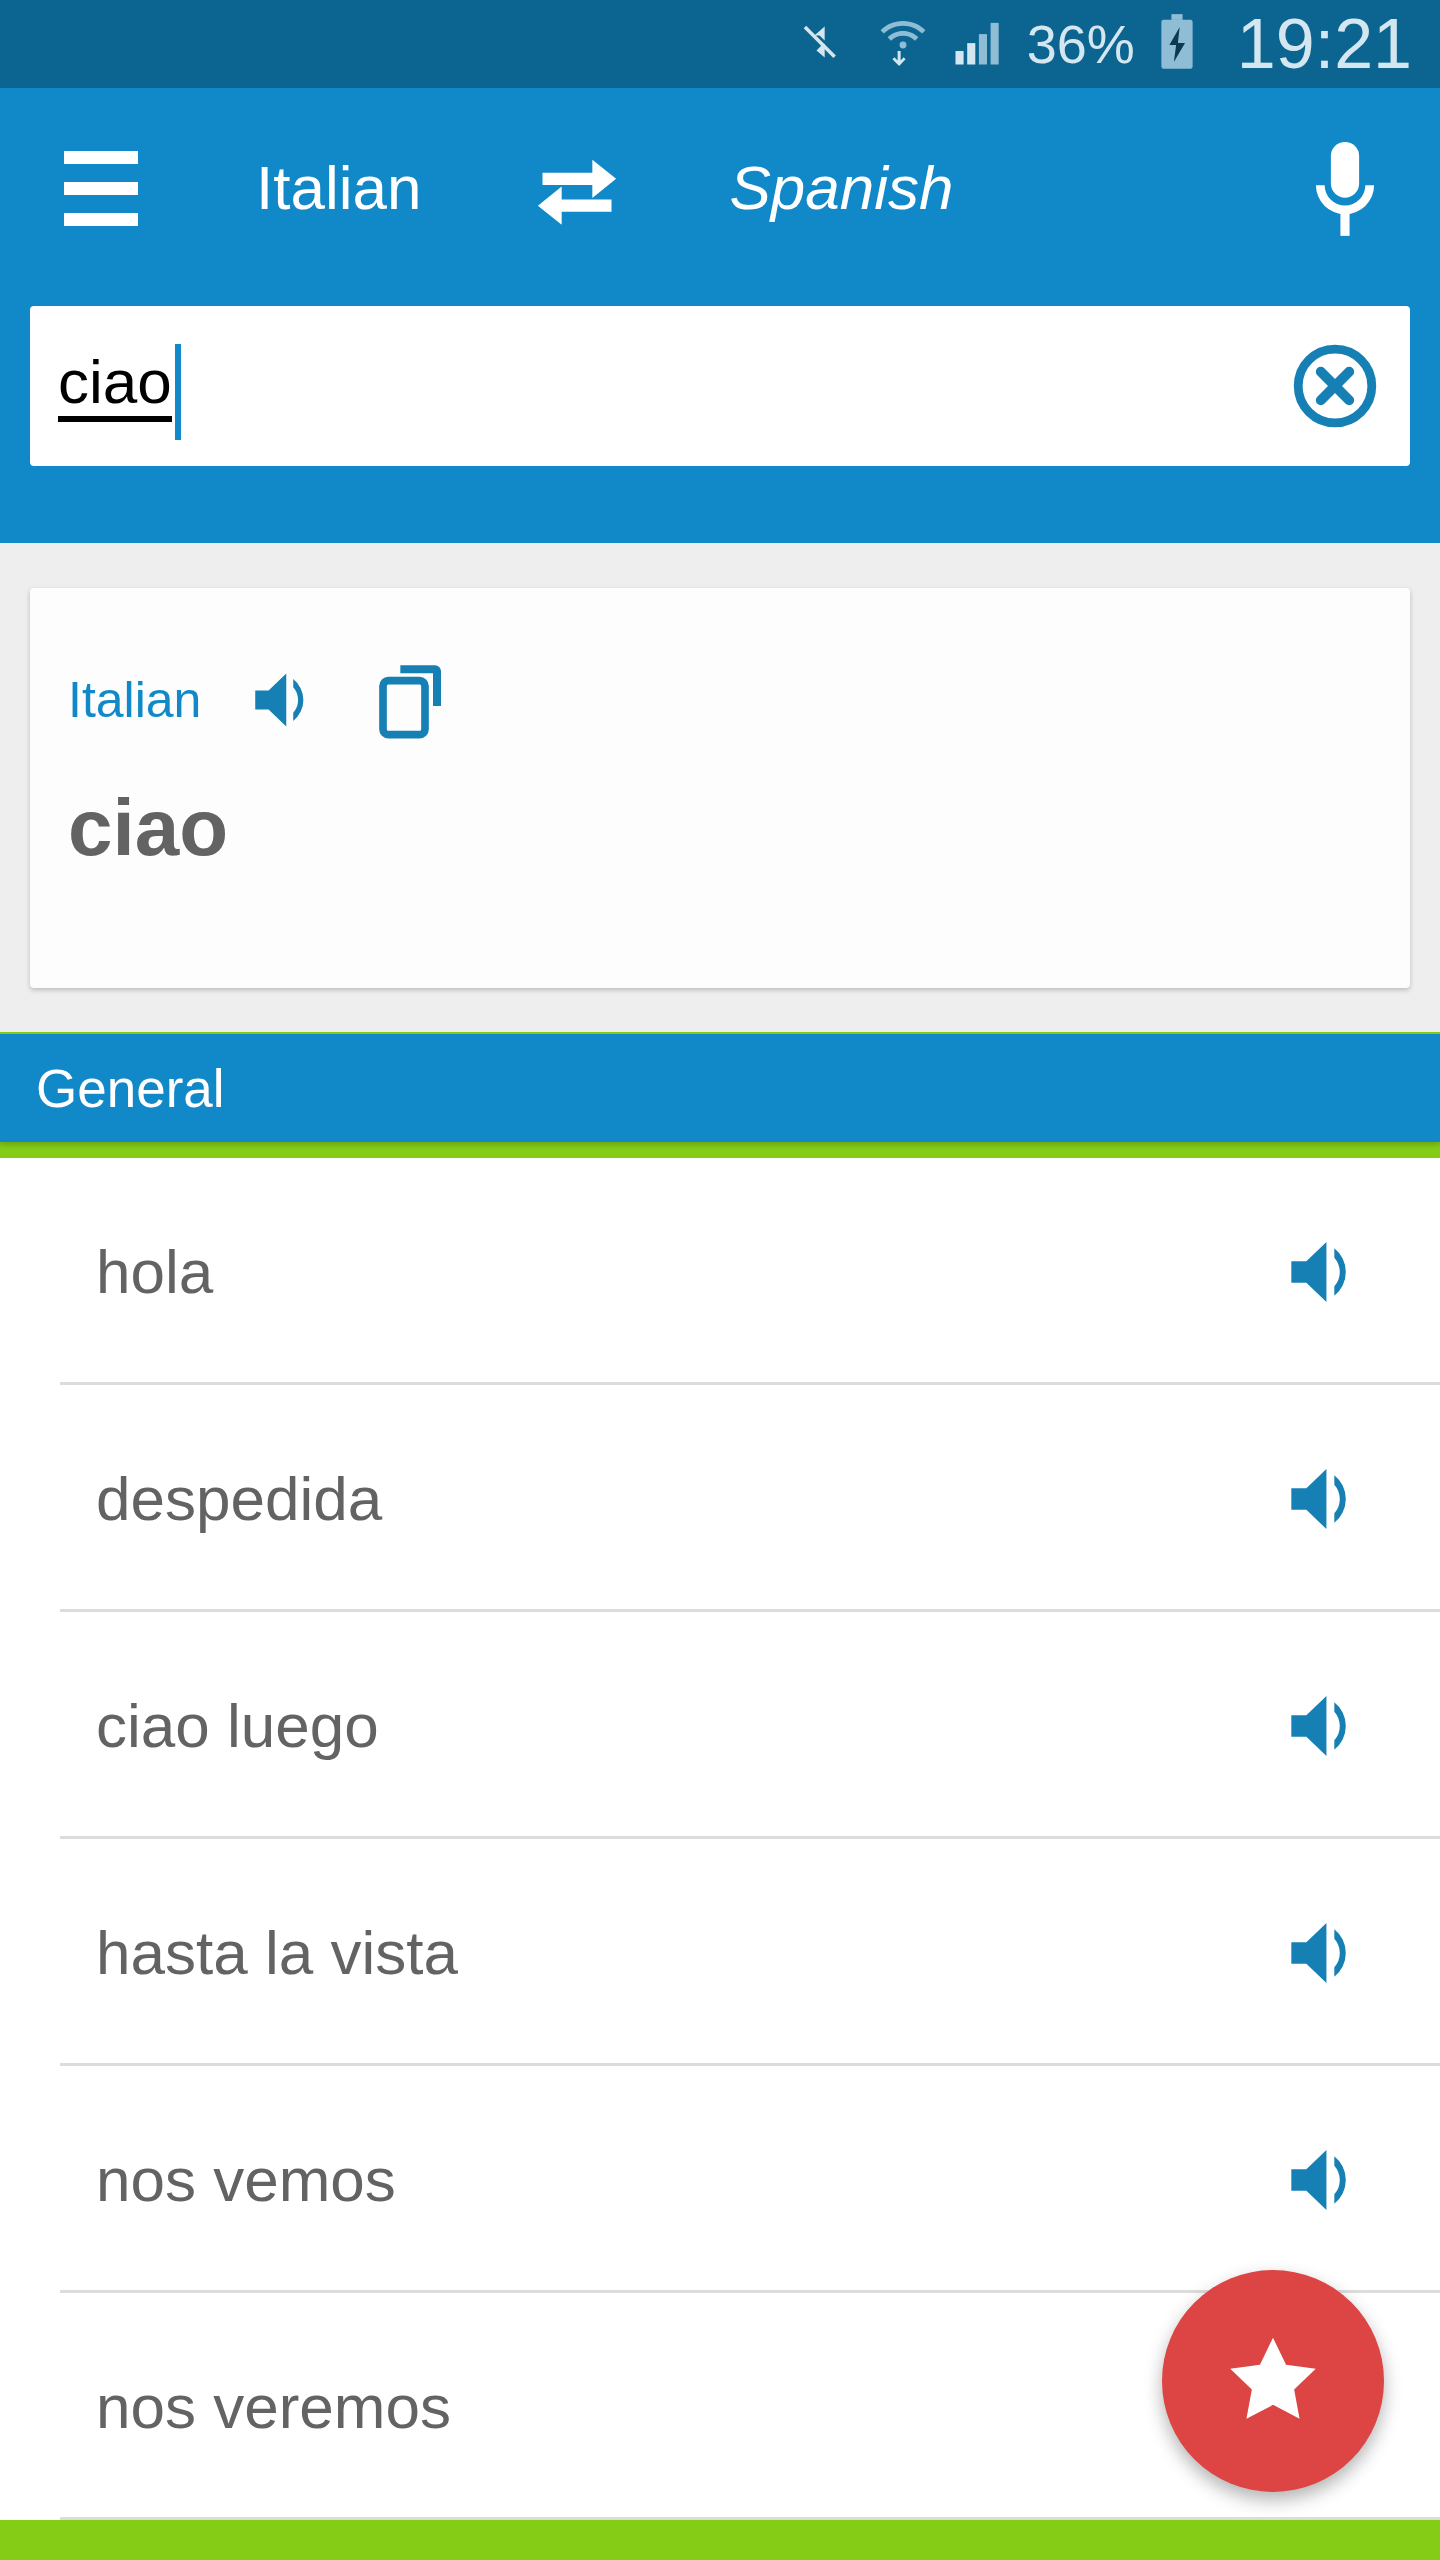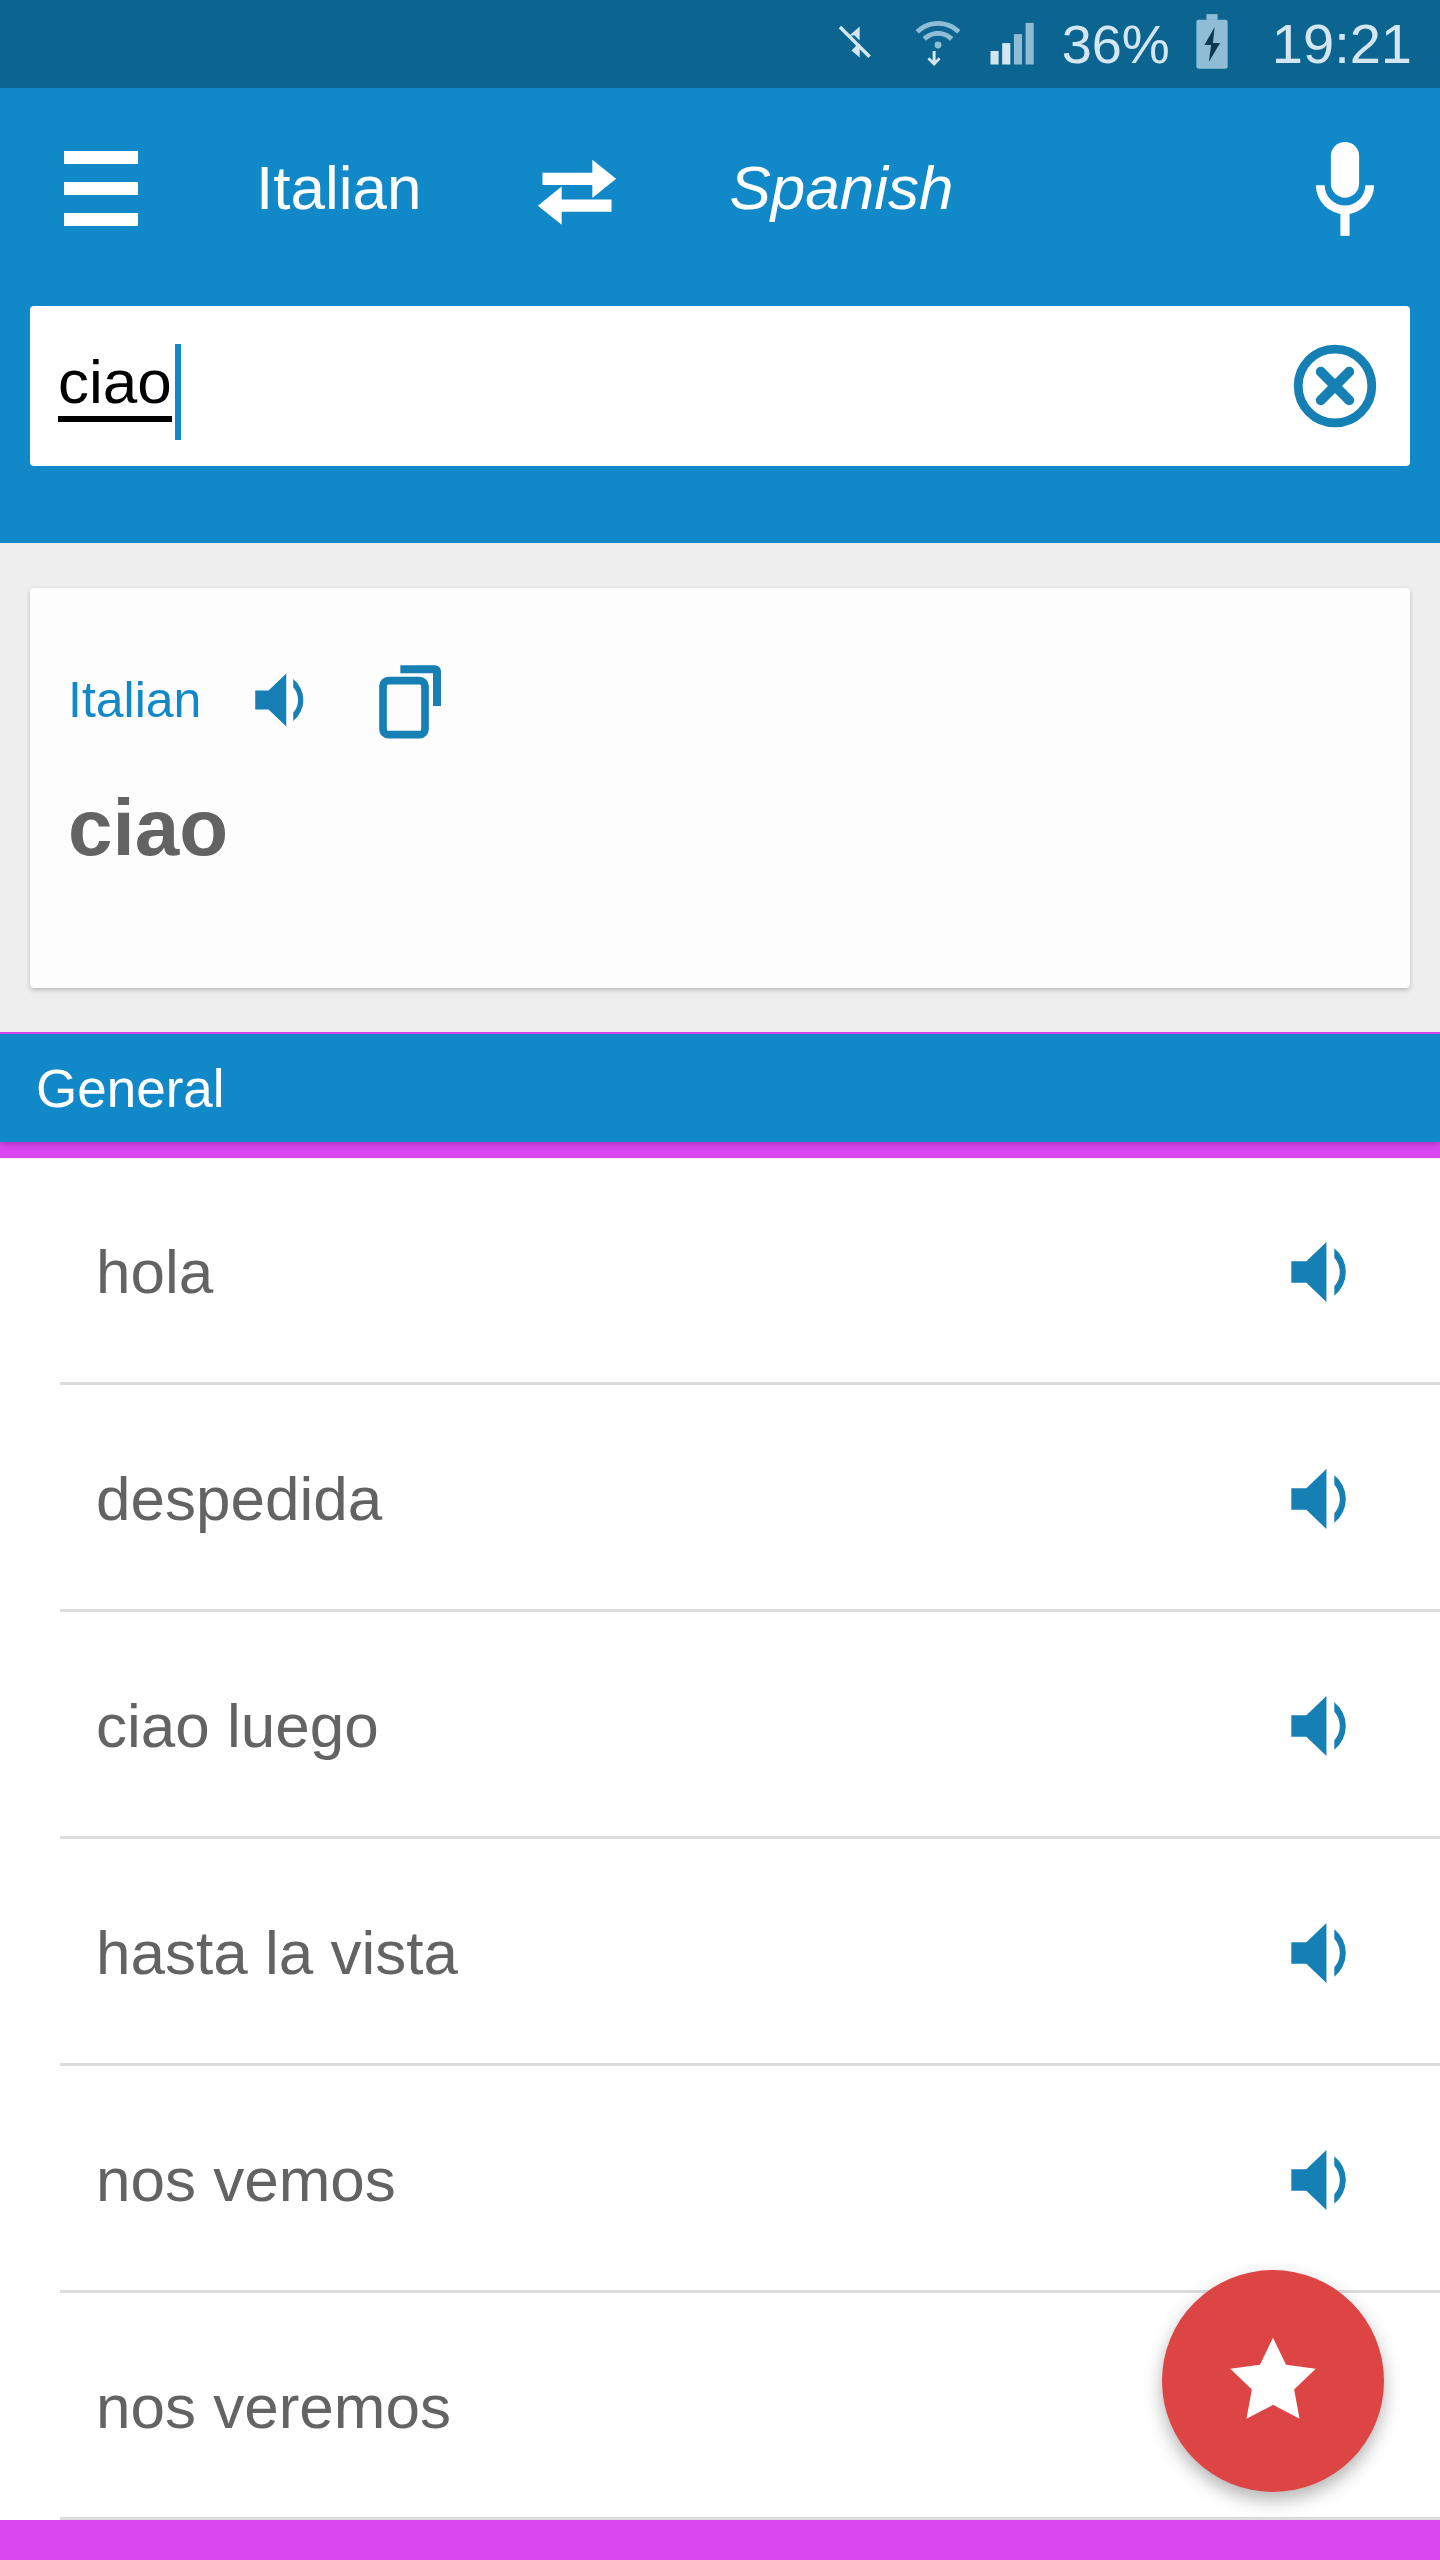--- a/index.html
+++ b/index.html
@@ -12,21 +12,21 @@
     height: 2560px;
     overflow: hidden;
     font-family: "Liberation Sans", sans-serif;
     -webkit-font-smoothing: antialiased;
   }
 
   .screen {
     position: relative;
     width: 1440px;
     height: 2560px;
-    background: #d946ef;
+    background: #84cc16;
     overflow: hidden;
   }
 
   
   .status-bar {
     position: absolute;
     top: 0; left: 0;
     width: 1440px;
     height: 88px;
     background: #0c6590;
@@ -36,21 +36,21 @@
     padding-right: 28px;
     box-sizing: border-box;
   }
   .status-icons {
     display: flex;
     align-items: center;
     gap: 22px;
   }
   .status-clock {
     color: #d4e7f1;
-    font-size: 56px;
+    font-size: 70px;
     letter-spacing: 0px;
     margin-left: 20px;
     line-height: 1;
     font-weight: 400;
   }
   .status-battery-pct {
     color: #d4e7f1;
     font-size: 54px;
     line-height: 1;
     font-weight: 400;

